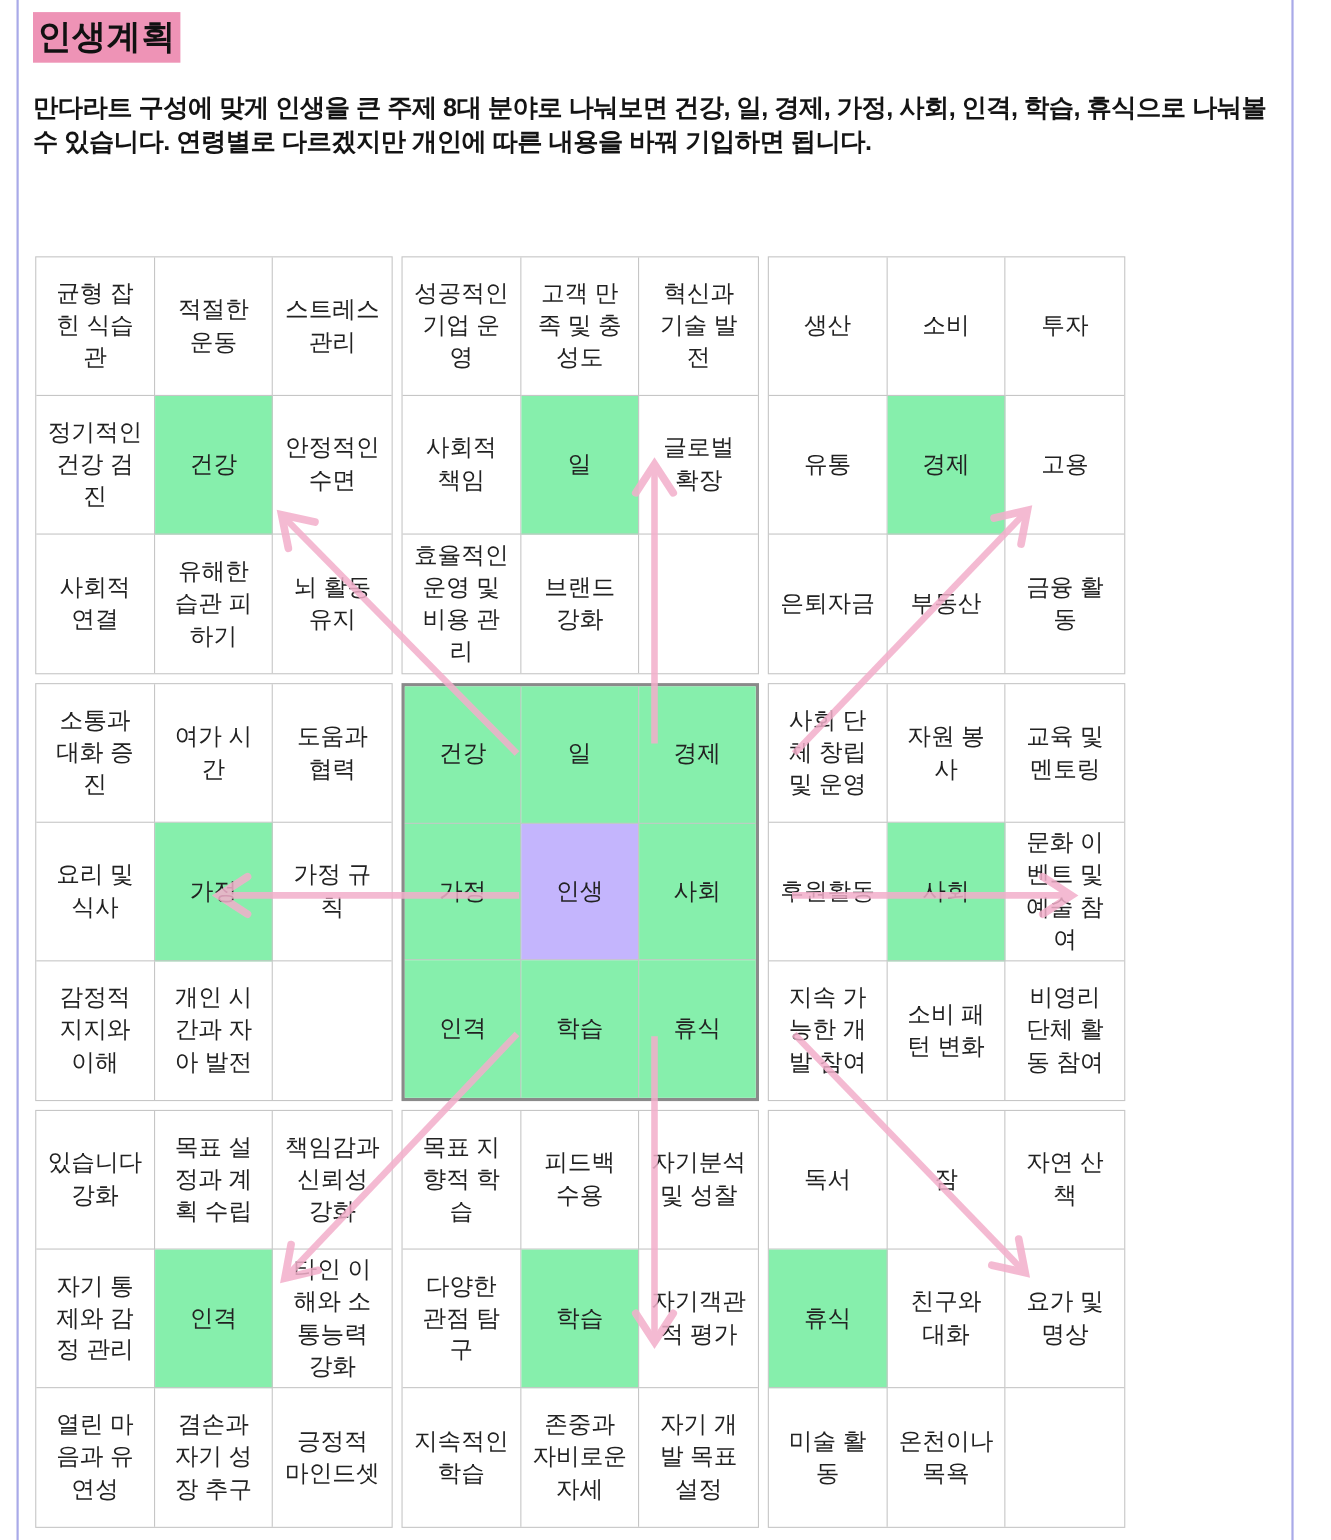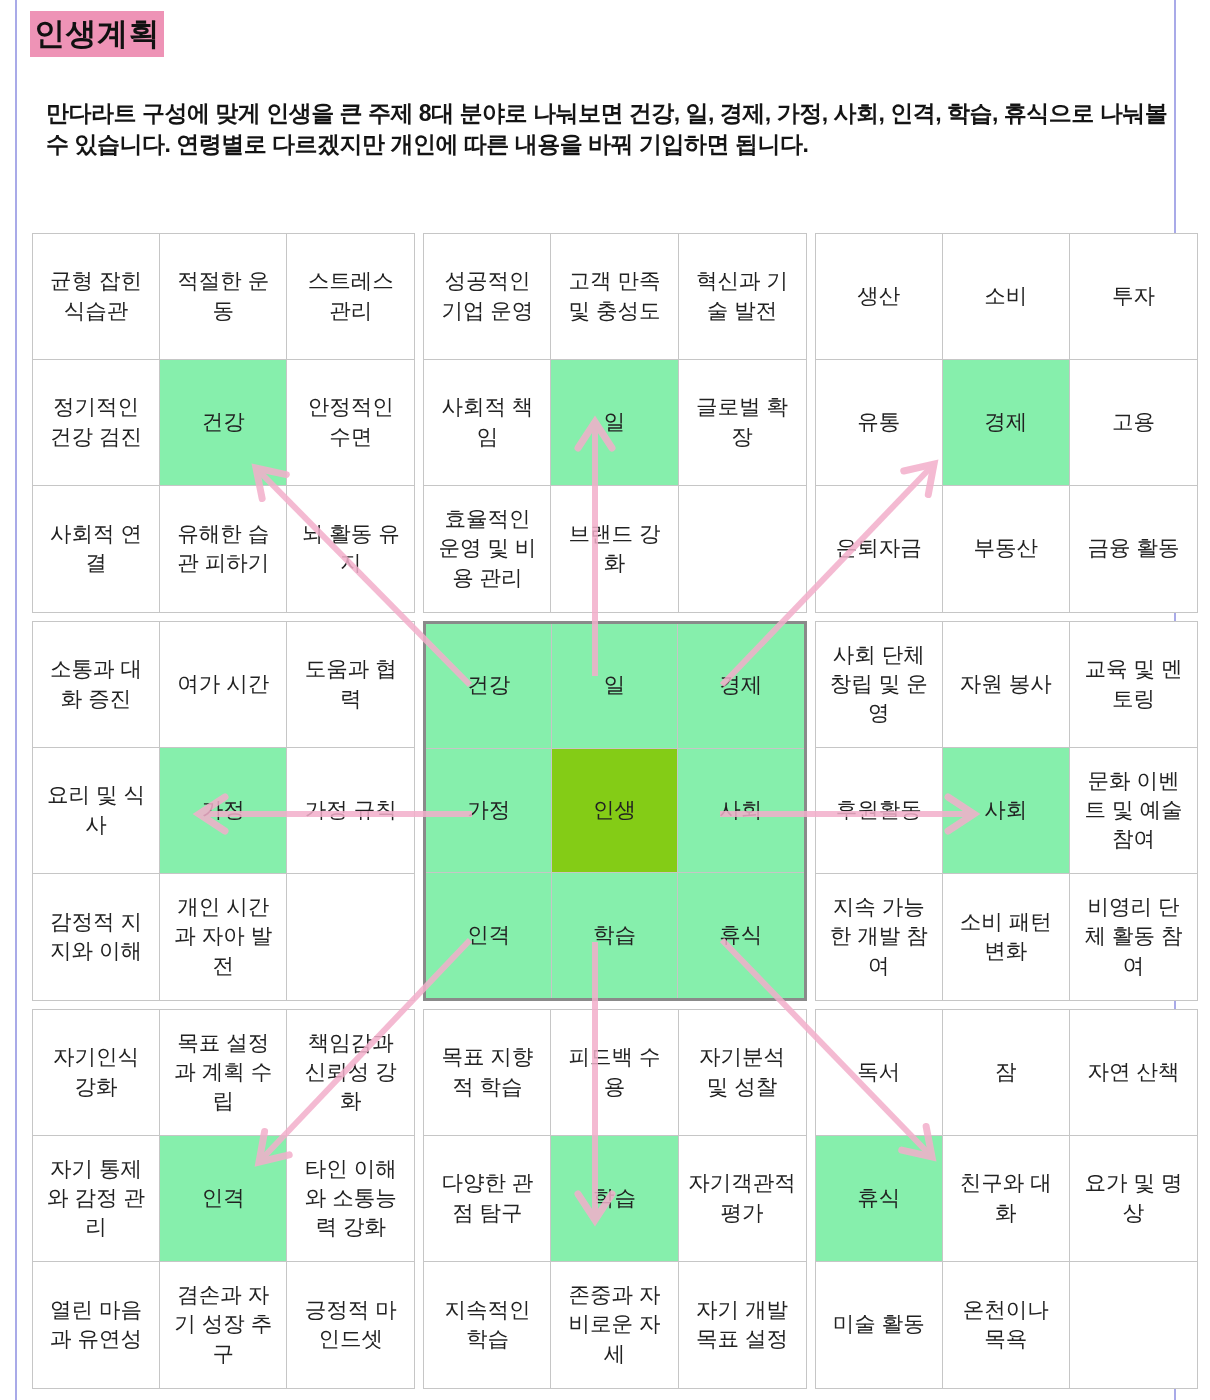--- a/index.html
+++ b/index.html
@@ -14,44 +14,44 @@
 
   .doc-title{
     position:absolute;left:30px;top:11px;
     background:#ee93b6;color:#111;
     font-size:31px;font-weight:bold;letter-spacing:0.5px;
     padding:6px 4px;line-height:1.1;
   }
   .doc-desc{
     position:absolute;left:30px;top:82px;width:1142px;
     font-size:23px;line-height:31px;font-weight:600;color:#141414;
-    letter-spacing:-0.5px;margin:16px;
+    letter-spacing:-0.5px;margin:0;
   }
 
   .board{
-    position:absolute;left:32px;top:233px;width:1166px;height:1156px;
+    position:absolute;left:32px;top:233px;width:991px;height:1156px;
     display:grid;grid-template-columns:repeat(3,1fr);grid-template-rows:repeat(3,1fr);
     gap:8px;
   }
   .group{
     display:grid;grid-template-columns:repeat(3,1fr);grid-template-rows:repeat(3,1fr);
     border:1px solid #c6c6c6;background:#fff;box-sizing:border-box;
   }
   .group.center-group{border:3px solid #8a8a8a;}
   .cell{
     box-sizing:border-box;
     border-right:1px solid #c6c6c6;border-bottom:1px solid #c6c6c6;
     display:flex;align-items:center;justify-content:center;text-align:center;
     font-size:21.5px;line-height:1.36;font-weight:500;color:#222;
     padding:4px 8px;
   }
   .cell:nth-child(3n){border-right:none;}
   .cell:nth-child(n+7){border-bottom:none;}
   .cell.hl{background:#86efac;}
-  .cell.hl-strong{background:#84cc16;}
+  .cell.hl-strong{background:#c4b5fd;}
 
   svg.arrows{position:absolute;left:0;top:0;width:1210px;height:1400px;pointer-events:none;}
   svg.arrows line{stroke:#f3afcb;stroke-width:6;opacity:0.85;}
 </style>
 </head>
 <body>
 
 <div class="frame-line left"></div>
 <div class="frame-line right"></div>
 
@@ -117,21 +117,21 @@
       <div class="cell">자원 봉사</div>
       <div class="cell">교육 및 멘토링</div>
       <div class="cell">후원활동</div>
       <div class="cell hl">사회</div>
       <div class="cell">문화 이벤트 및 예술 참여</div>
       <div class="cell">지속 가능한 개발 참여</div>
       <div class="cell">소비 패턴 변화</div>
       <div class="cell">비영리 단체 활동 참여</div>
     </div>
     <div class="group">
-      <div class="cell">자기인식 강화</div>
+      <div class="cell">있습니다 강화</div>
       <div class="cell">목표 설정과 계획 수립</div>
       <div class="cell">책임감과 신뢰성 강화</div>
       <div class="cell">자기 통제와 감정 관리</div>
       <div class="cell hl">인격</div>
       <div class="cell">타인 이해와 소통능력 강화</div>
       <div class="cell">열린 마음과 유연성</div>
       <div class="cell">겸손과 자기 성장 추구</div>
       <div class="cell">긍정적 마인드셋</div>
     </div>
     <div class="group">

